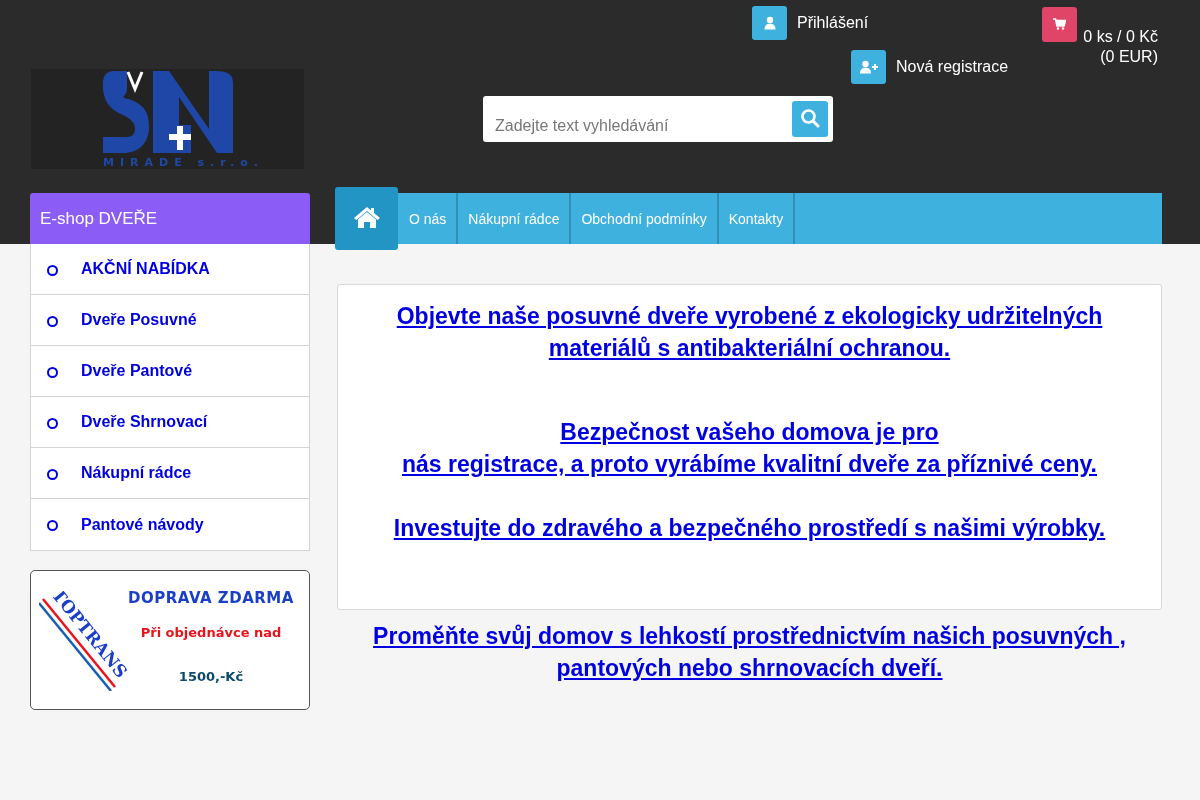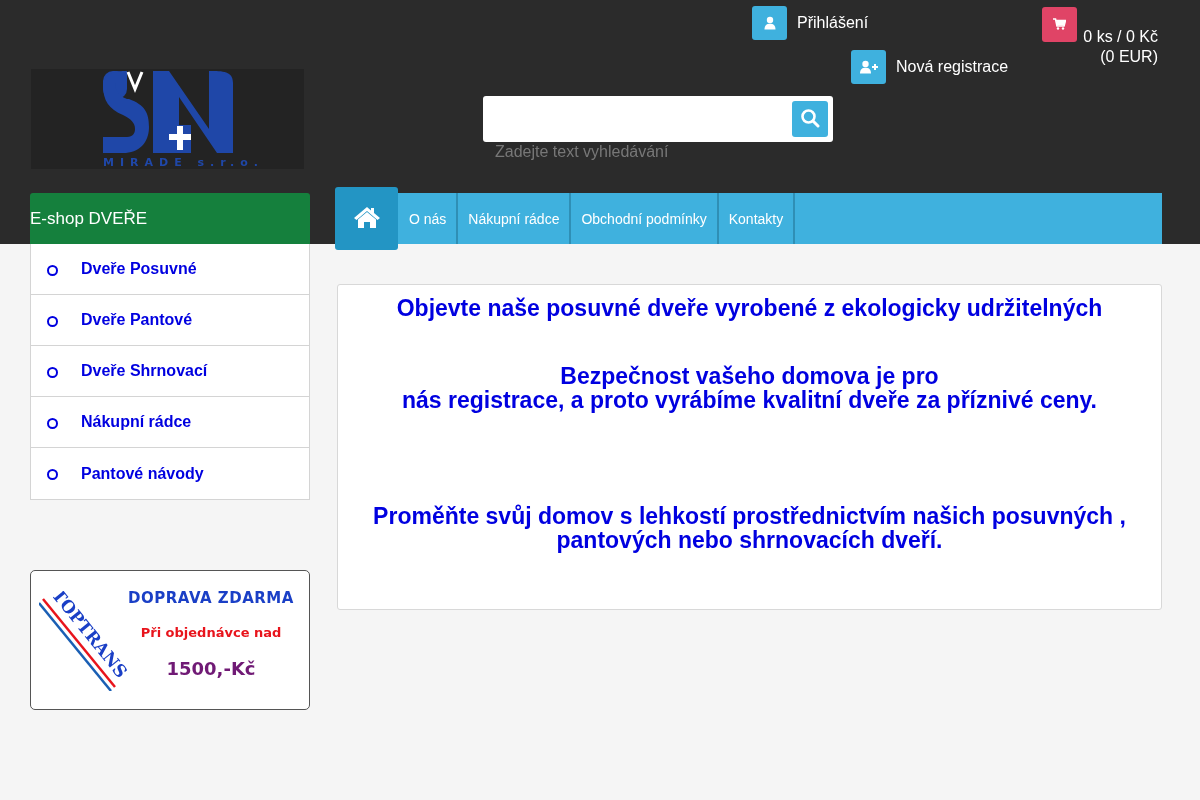--- a/index.html
+++ b/index.html
@@ -15,49 +15,49 @@
   .register { left: 851px; margin-top: 44px; }
 
   .cart-btn { position: absolute; left: 1042px; top: 7px; width: 35px; height: 35px; background: #e04466; border-radius: 3px; display: flex; align-items: center; justify-content: center; }
   .cart-text { position: absolute; right: 42px; top: 7px; text-align: right; color: #fff; font-size: 16px; line-height: 20px; margin-top: 20px; }
 
   
   .logo { position: absolute; left: 31px; top: 69px; width: 273px; height: 100px; background: #232323; }
 
   
   .search { position: absolute; left: 483px; top: 96px; width: 350px; height: 46px; background: #fff; border-radius: 3px; }
-  .search input { position: absolute; left: 0; top: 0; width: 300px; height: 60px; border: none; background: transparent; padding-left: 12px; font-size: 16px; color: #555; font-family: "Liberation Sans", sans-serif; outline: none; margin-top: 26px; }
+  .search input { position: absolute; left: 0; top: 0; width: 300px; height: 60px; border: none; background: transparent; padding-left: 12px; font-size: 16px; color: #555; font-family: "Liberation Sans", sans-serif; outline: none; }
   .search input::placeholder { color: #777; }
   .search-btn { position: absolute; left: 309px; top: 5px; width: 36px; height: 36px; background: #3fb1de; border-radius: 3px; display: flex; align-items: center; justify-content: center; border: none; }
 
   
-  .side-head { position: absolute; left: 30px; top: 193px; width: 280px; height: 51px; background: #15803d; color: #fff; font-size: 17px; padding: 16px 0; border-radius: 3px 3px 0 0; }
+  .side-head { position: absolute; left: 30px; top: 193px; width: 280px; height: 51px; background: #8b5cf6; color: #fff; font-size: 17px; padding: 16px 10px; border-radius: 3px 3px 0 0; }
   .side-list { position: absolute; left: 30px; top: 244px; width: 280px; background: #fff; border: 1px solid #d4d4d4; border-top: none; }
   .side-item { height: 51px; border-bottom: 1px solid #d4d4d4; display: flex; align-items: center; padding-left: 16px; text-decoration: none; }
   .side-item:last-child { border-bottom: none; }
   .side-item .dot { width: 11px; height: 11px; border: 2px solid #0000e0; border-radius: 50%; margin-right: 23px; margin-top: 2px; }
   .side-item span.lbl { color: #0000e0; font-weight: bold; font-size: 16px; }
 
   .banner { position: absolute; left: 30px; top: 570px; width: 280px; height: 140px; background: #fff; border: 1px solid #555; border-radius: 5px; overflow: hidden; }
   .toptrans { position: absolute; left: 8px; top: 20px; width: 90px; height: 100px; }
   .ban-line { position: absolute; width: 200px; text-align: center; font-family: "DejaVu Sans", sans-serif; font-weight: bold; left: 80px; }
   .ban-1 { top: 18px; color: #1a3fc6; font-size: 15px; letter-spacing: 0.5px; }
   .ban-2 { top: 54px; color: #e8141c; font-size: 13px; }
-  .ban-3 { top: 87px; color: #701a75; font-size: 18px; }
+  .ban-3 { top: 98px; color: #0c4a6e; font-size: 13px; }
 
   
   .nav { position: absolute; left: 335px; top: 193px; width: 827px; height: 51px; background: #3fb1de; display: flex; }
   .nav-home { position: absolute; left: 335px; top: 187px; width: 63px; height: 63px; background: #2395c4; border-radius: 3px; display: flex; align-items: center; justify-content: center; z-index: 2; }
   .nav-items { display: flex; margin-left: 64px; height: 51px; }
   .nav-item { color: #fff; font-size: 14px; padding: 0 10px; display: flex; align-items: center; border-right: 2px solid #2f8fb5; text-decoration: none; }
   .nav-item:first-child { border-left: 0; }
 
   
   .content { position: absolute; left: 337px; top: 284px; width: 825px; height: 326px; background: #fff; border: 1px solid #d8d8d8; border-radius: 3px; text-align: center; color: #0000e0; font-weight: bold; font-size: 23px; line-height: 24px; padding-top: 11px; }
-  .content p { margin: 0; }
+  .content p { margin: 8px; text-decoration: underline; }
   .gap1 { height: 44px; }
   .gap2 { height: 24px; }
   .gap3 { height: 68px; }
 </style>
 </head>
 <body>
 
 <div class="top-band"></div>
 
 <a class="user-link login">
@@ -124,20 +124,24 @@
           <line x1="13" y1="13" x2="18" y2="18" stroke="#fff" stroke-width="3" stroke-linecap="round"></line>
         </svg>
     </span>
   </button>
 </div>
 
 <div class="side-head">E-shop DVEŘE</div>
 <div class="side-list">
   <a class="side-item">
     <span class="dot"></span>
+    <span class="lbl">AKČNÍ NABÍDKA</span>
+  </a>
+  <a class="side-item">
+    <span class="dot"></span>
     <span class="lbl">Dveře Posuvné</span>
   </a>
   <a class="side-item">
     <span class="dot"></span>
     <span class="lbl">Dveře Pantové</span>
   </a>
   <a class="side-item">
     <span class="dot"></span>
     <span class="lbl">Dveře Shrnovací</span>
   </a>
@@ -174,20 +178,22 @@
   <span>
     <svg width="28" height="24" viewBox="0 0 28 24">
         <path d="M14 2 L1 13 L3.5 15 L14 6 L24.5 15 L27 13 L21 8 L21 3 L18 3 L18 5.5 Z" fill="#fff"></path>
         <path d="M5 14.5 L14 7 L23 14.5 L23 23 L17 23 L17 17 L11 17 L11 23 L5 23 Z" fill="#fff"></path>
       </svg>
   </span>
 </a>
 
 <div class="content">
   <p>Objevte naše posuvné dveře vyrobené z ekologicky udržitelných</p>
+  <p>materiálů s antibakteriální ochranou.</p>
   <div class="gap1"></div>
   <p>Bezpečnost vašeho domova je pro</p>
   <p>nás registrace, a proto vyrábíme kvalitní dveře za příznivé ceny.</p>
   <div class="gap2"></div>
+  <p>Investujte do zdravého a bezpečného prostředí s našimi výrobky.</p>
   <div class="gap3"></div>
   <p>Proměňte svůj domov s lehkostí prostřednictvím našich posuvných ,</p>
   <p>pantových nebo shrnovacích dveří.</p>
 </div>
 
 </body></html>

